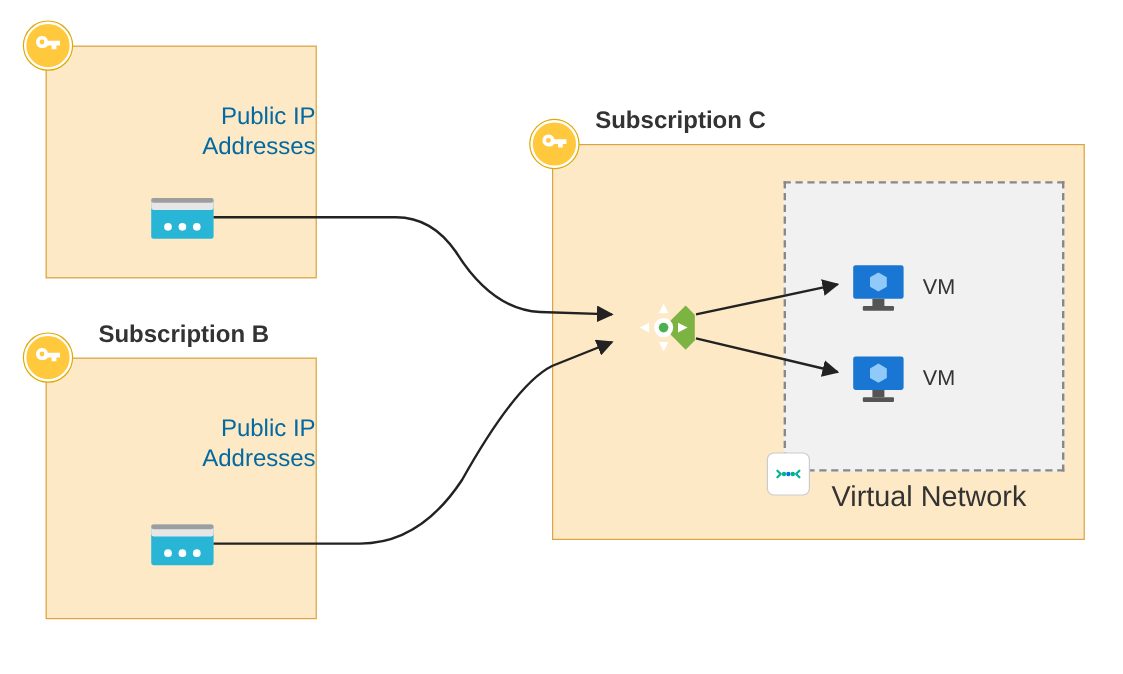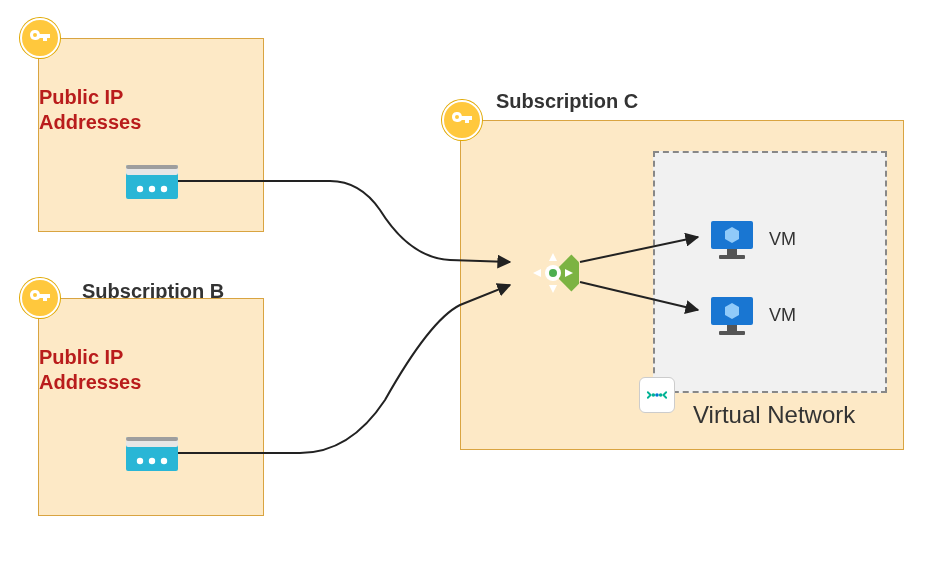--- a/index.html
+++ b/index.html
@@ -29,23 +29,23 @@
   .vnet-box {
     position: absolute;
     background: #f1f1f1;
     border: 2px dashed #888;
     border-radius: 0;
     text-align: right;
   }
   .label-center {
     position: absolute;
     font-size: 20px;
-    font-weight: 700;
-    color: #b91c1c;
-    text-align: left;
+    font-weight: 400;
+    color: #0369a1;
+    text-align: right;
     line-height: 1.25;
   }
   .vm-label {
     position: absolute;
     font-size: 18px;
     color: #333;
   }
   .vnet-label {
     position: absolute;
     font-size: 24px;
@@ -116,21 +116,21 @@
         <circle cx="40" cy="30" r="3.2" fill="#fff"></circle>
       </svg>
     </div>
   </div>
   <div class="key-badge" style="left:20px; top:18px;">
     <svg viewBox="0 0 24 24">
         <path fill="#fff" d="M7 14a5 5 0 1 1 4.9-6H22v4h-3v3h-4v-3h-3.1A5 5 0 0 1 7 14zm-2-5a2 2 0 1 0 4 0 2 2 0 0 0-4 0z"></path>
       </svg>
   </div>
 
-  <div class="box-title" style="left:82px; top:280px;">Subscription B</div>
+  <div class="box-title" style="left:82px; top:268px;">Subscription B</div>
   <div class="sub-box" style="left:38px; top:298px; width:226px; height:218px;">
     <div class="label-center" style="left:0; right:0; top:46px; white-space:pre-line;">Public IP
 Addresses</div>
     <div class="ip-icon" style="left:85px; top:132px;">
       <svg viewBox="0 0 56 46">
         <rect x="2" y="6" width="52" height="34" rx="2" fill="#29b6d6"></rect>
         <rect x="2" y="6" width="52" height="10" rx="2" fill="#e6e6e6"></rect>
         <rect x="2" y="6" width="52" height="4" rx="2" fill="#9e9e9e"></rect>
         <circle cx="16" cy="30" r="3.2" fill="#fff"></circle>
         <circle cx="28" cy="30" r="3.2" fill="#fff"></circle>

